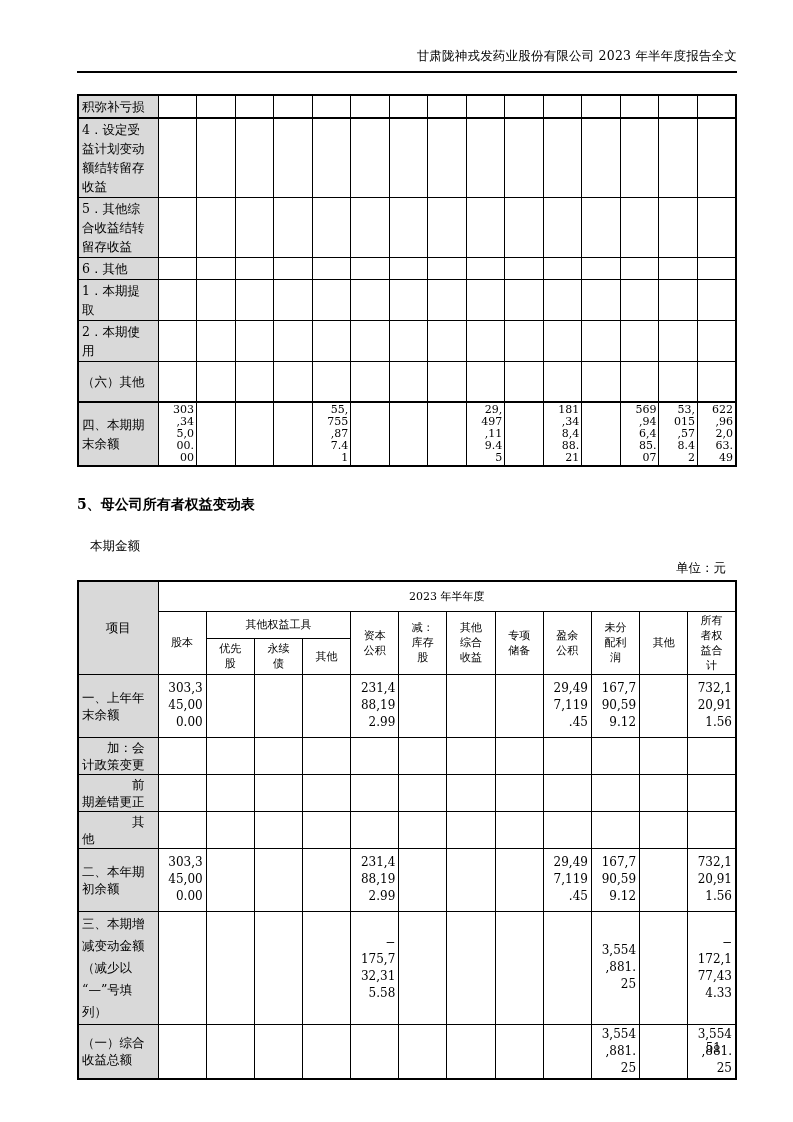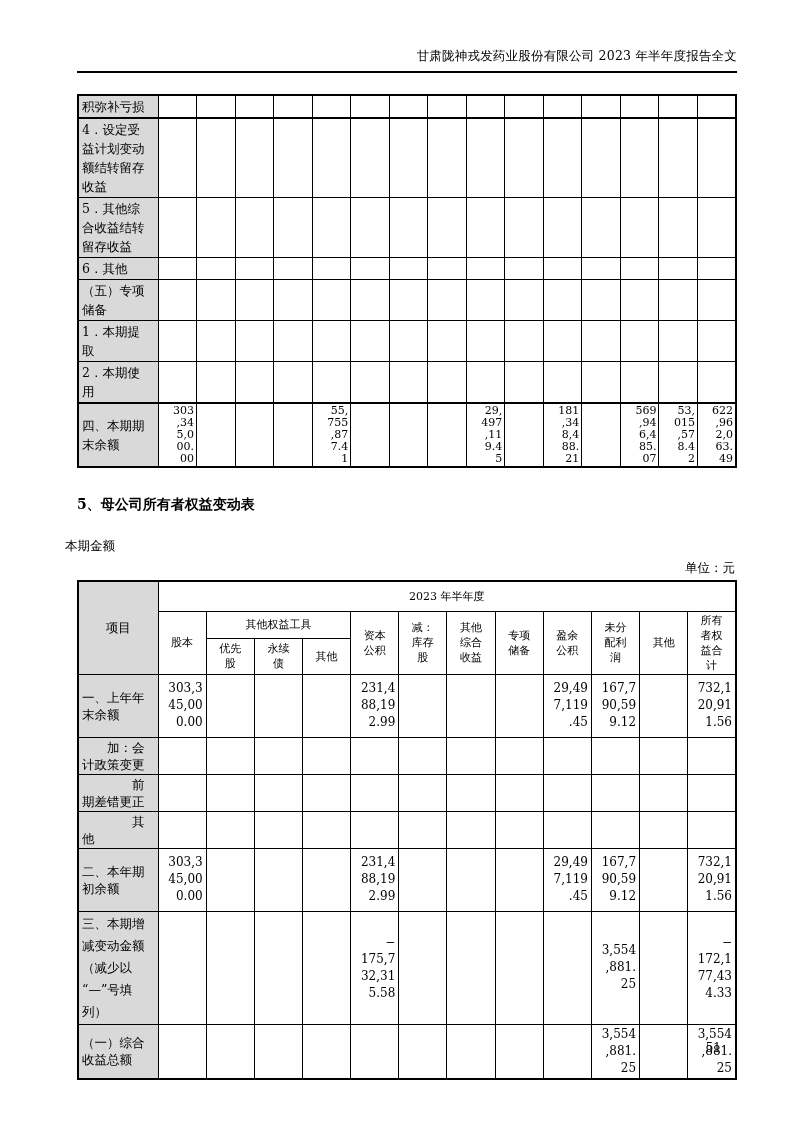--- a/index.html
+++ b/index.html
@@ -43,22 +43,22 @@
   #t2 tbody tr:nth-child(1){height:63px;}
   #t2 tbody tr:nth-child(2){height:34px;}
   #t2 tbody tr:nth-child(3){height:33px;}
   #t2 tbody tr:nth-child(4){height:36px;}
   #t2 tbody tr:nth-child(5){height:63px;}
   #t2 tbody tr:nth-child(6){height:72px;}
   #t2 tbody tr:nth-child(7){height:47px;}
   #t2 tbody tr:nth-child(6) .lbl{line-height:22px;}
   .c-label{width:80px;}
   .section-heading{position:absolute;left:77px;top:496px;font-size:14px;font-weight:bold;margin:0;}
-  .period-label{position:absolute;left:65px;top:538px;font-size:12.5px;}
-  .unit-label{position:absolute;left:75px;top:560px;width:660px;text-align:right;font-size:12.5px;}
+  .period-label{position:absolute;left:90px;top:538px;font-size:12.5px;}
+  .unit-label{position:absolute;left:66px;top:560px;width:660px;text-align:right;font-size:12.5px;}
   .page-num{position:absolute;left:77px;top:1041px;width:660px;text-align:right;
     padding-right:16px;box-sizing:border-box;font-size:12px;}
 </style>
 </head>
 <body>
 
 <div class="page">
 
   <div class="doc-header">甘肃陇神戎发药业股份有限公司 2023 年半年度报告全文</div>
   <div class="header-rule"></div>
@@ -154,39 +154,20 @@
           <td class="num"></td>
           <td class="num"></td>
           <td class="num"></td>
           <td class="num"></td>
           <td class="num"></td>
           <td class="num"></td>
           <td class="num"></td>
           <td class="num"></td>
         </tr>
         <tr>
-          <td class="lbl">（五）专项
-储备</td>
-          <td class="num"></td>
-          <td class="num"></td>
-          <td class="num"></td>
-          <td class="num"></td>
-          <td class="num"></td>
-          <td class="num"></td>
-          <td class="num"></td>
-          <td class="num"></td>
-          <td class="num"></td>
-          <td class="num"></td>
-          <td class="num"></td>
-          <td class="num"></td>
-          <td class="num"></td>
-          <td class="num"></td>
-          <td class="num"></td>
-        </tr>
-        <tr>
           <td class="lbl">1．本期提
 取</td>
           <td class="num"></td>
           <td class="num"></td>
           <td class="num"></td>
           <td class="num"></td>
           <td class="num"></td>
           <td class="num"></td>
           <td class="num"></td>
           <td class="num"></td>
@@ -194,20 +175,38 @@
           <td class="num"></td>
           <td class="num"></td>
           <td class="num"></td>
           <td class="num"></td>
           <td class="num"></td>
           <td class="num"></td>
         </tr>
         <tr>
           <td class="lbl">2．本期使
 用</td>
+          <td class="num"></td>
+          <td class="num"></td>
+          <td class="num"></td>
+          <td class="num"></td>
+          <td class="num"></td>
+          <td class="num"></td>
+          <td class="num"></td>
+          <td class="num"></td>
+          <td class="num"></td>
+          <td class="num"></td>
+          <td class="num"></td>
+          <td class="num"></td>
+          <td class="num"></td>
+          <td class="num"></td>
+          <td class="num"></td>
+        </tr>
+        <tr>
+          <td class="lbl">（六）其他</td>
           <td class="num"></td>
           <td class="num"></td>
           <td class="num"></td>
           <td class="num"></td>
           <td class="num"></td>
           <td class="num"></td>
           <td class="num"></td>
           <td class="num"></td>
           <td class="num"></td>
           <td class="num"></td>

